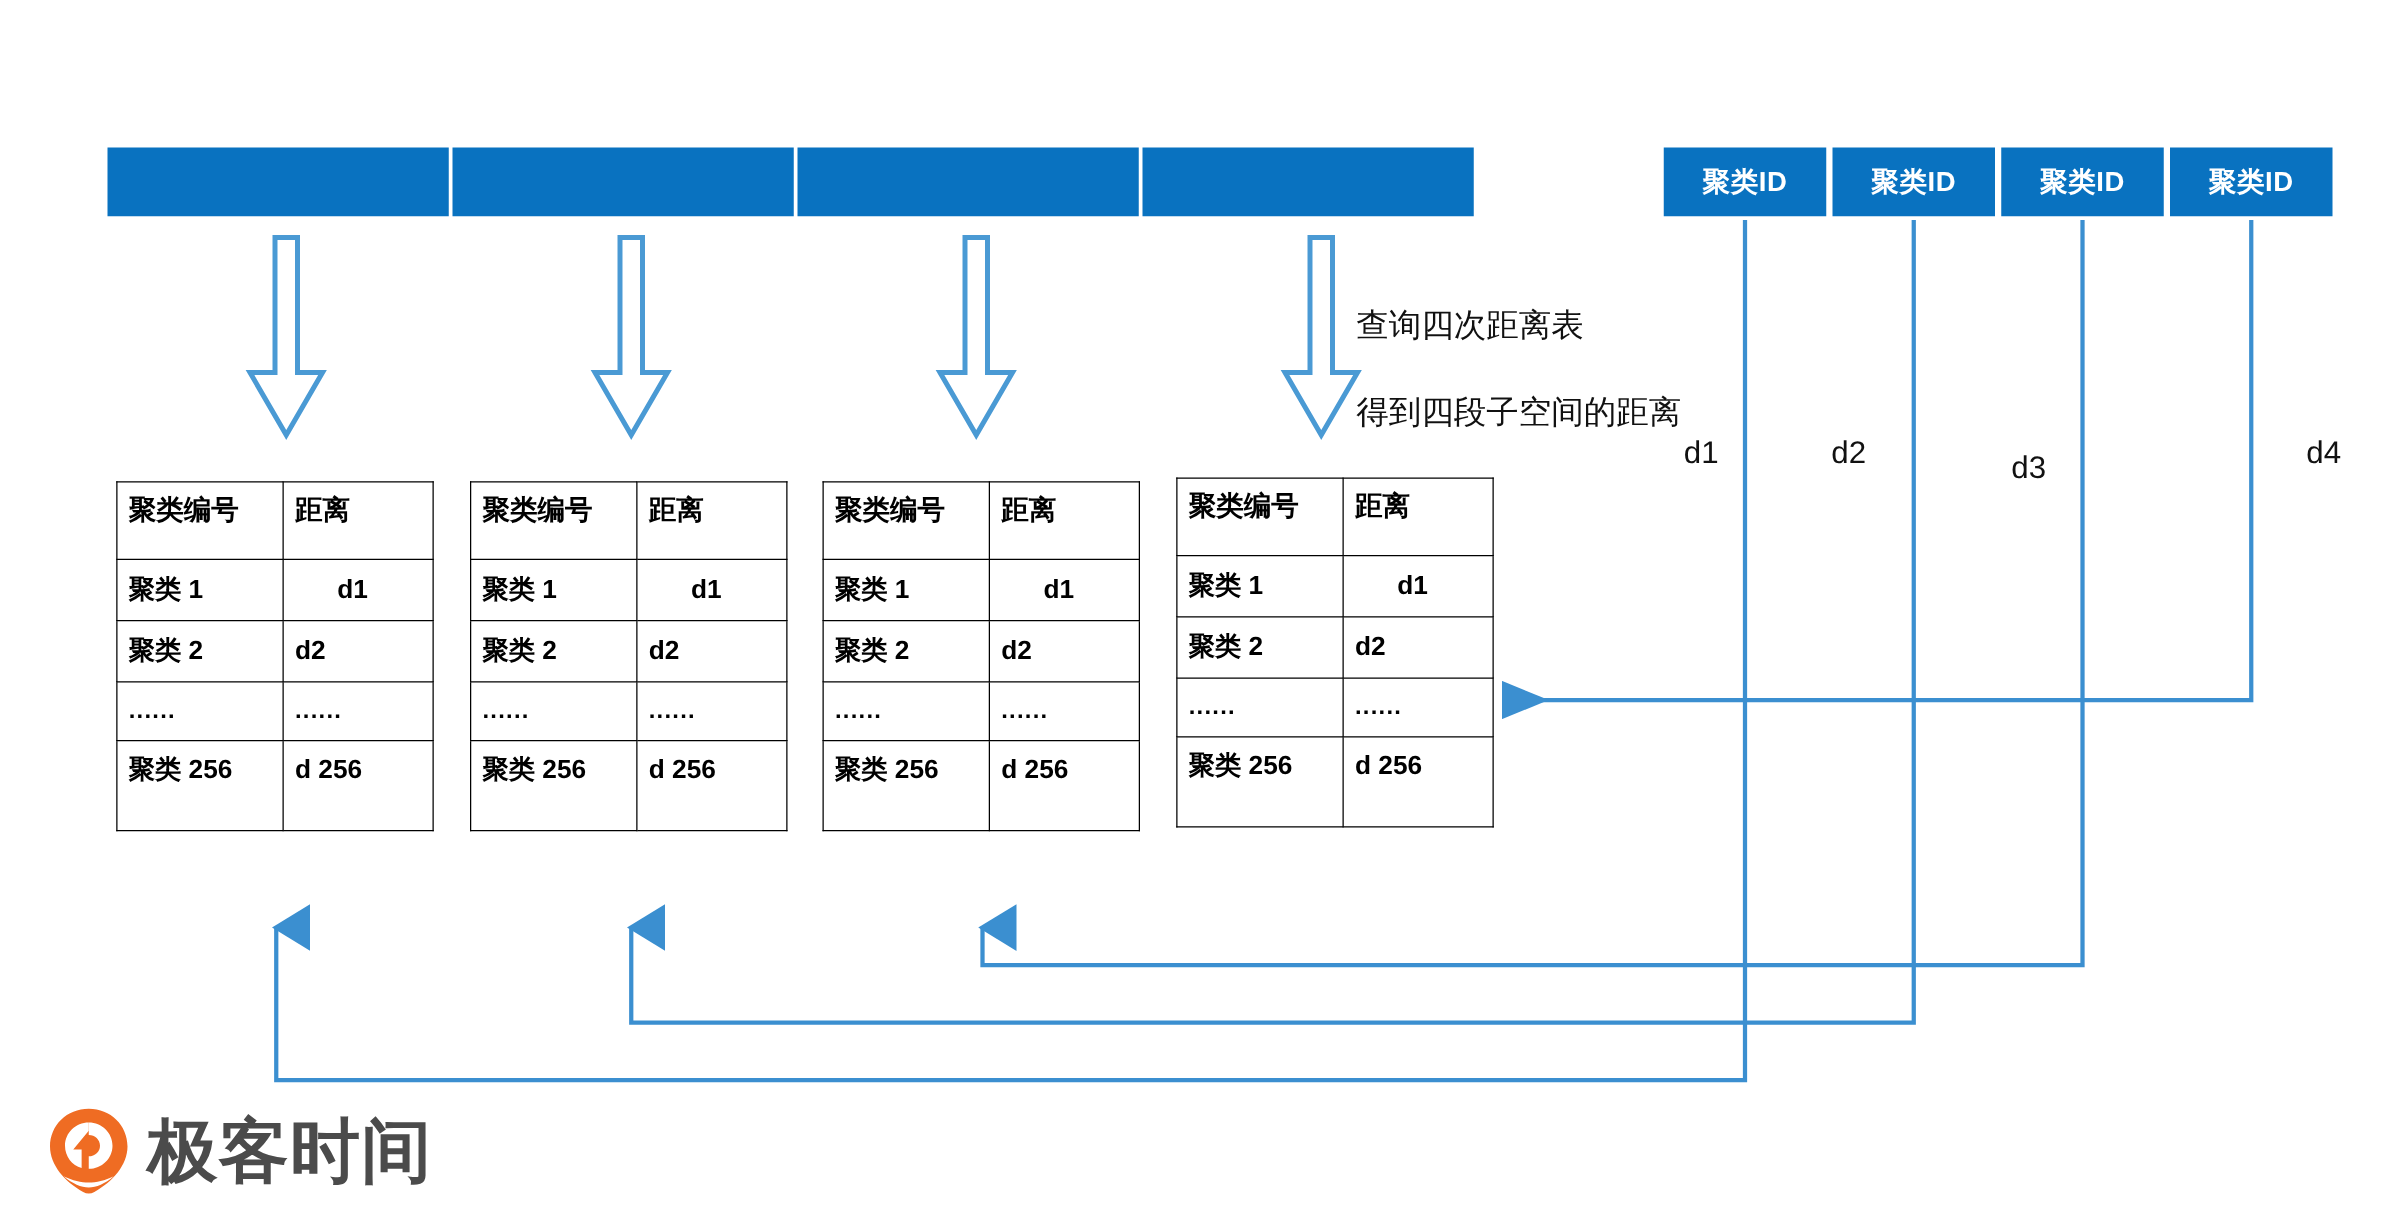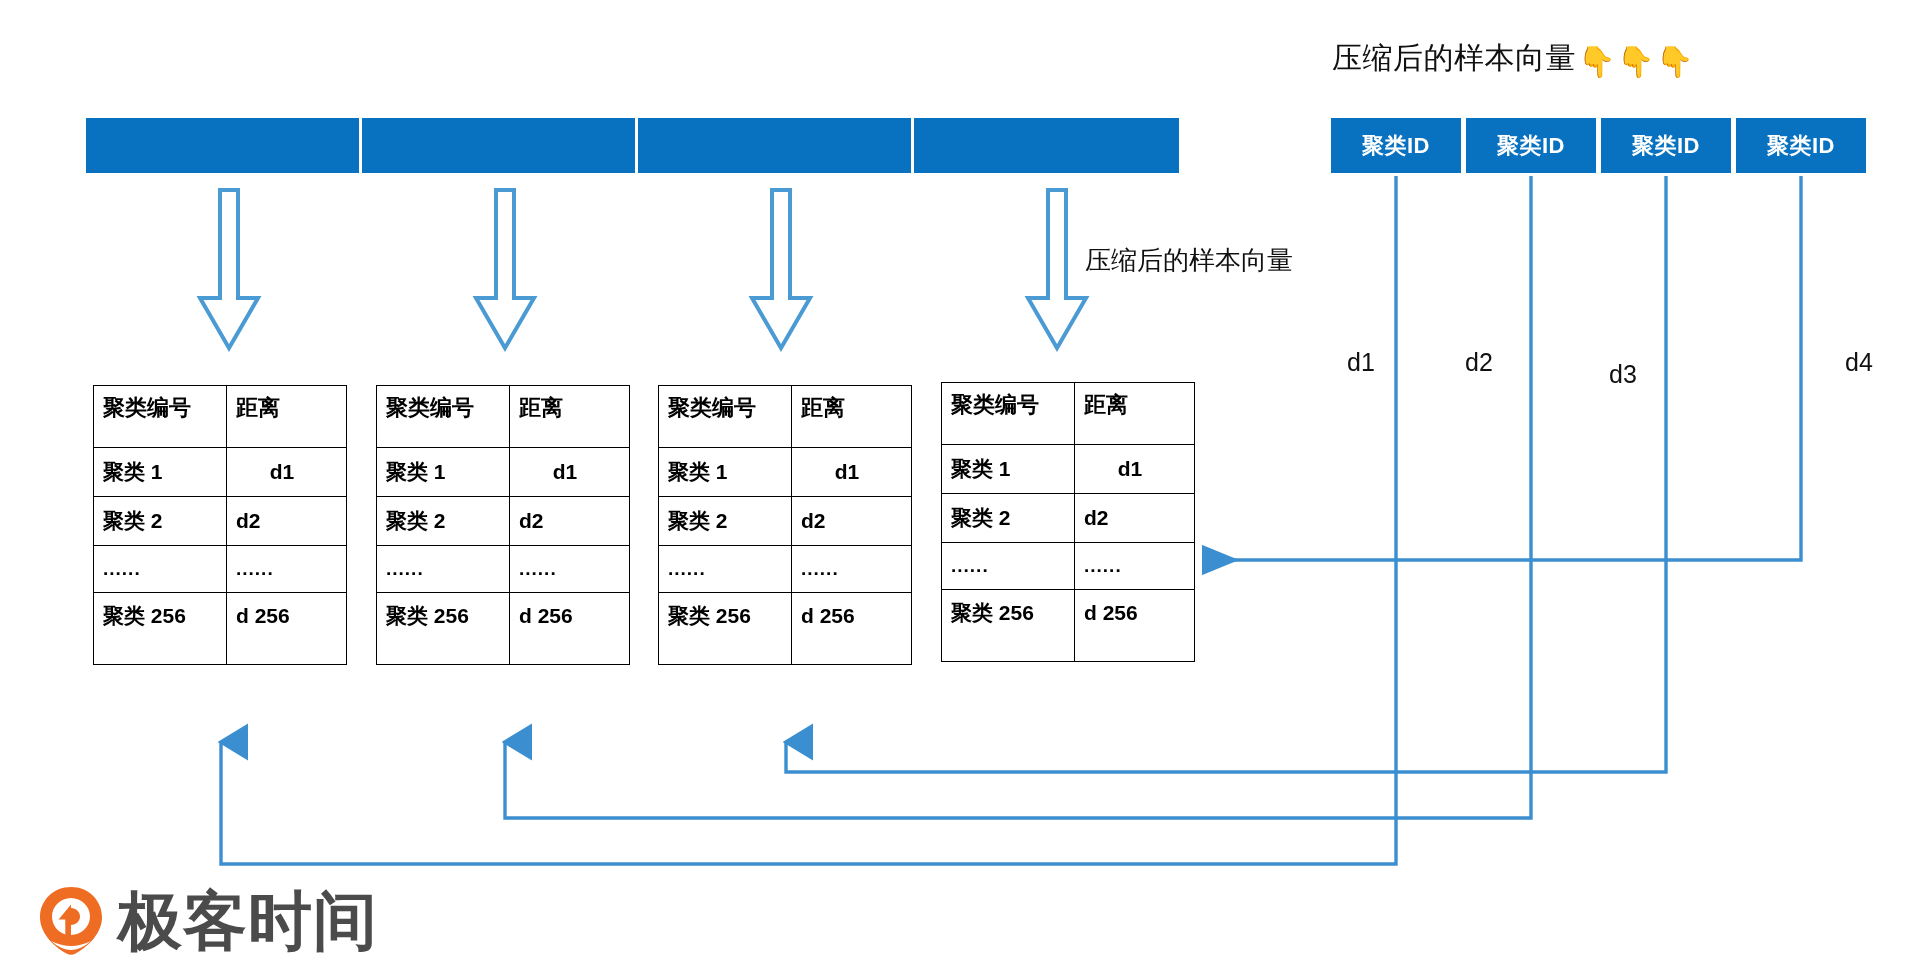--- a/index.html
+++ b/index.html
@@ -115,58 +115,56 @@
     pointer-events: none;
   }
 
   
   .logo-wrap {
     position: absolute;
     display: flex;
     align-items: center;
   }
   .logo-text {
-    font-size: 64px;
+    font-size: 56px;
     font-weight: bold;
     color: #4b4b4b;
     margin-left: 14px;
     letter-spacing: 1px;
     line-height: 1;
   }
 </style>
 </head>
 <body>
 
 <div id="canvas">
 
 
-  <div class="abs title" style="left:1332px; top:38px;">
-    <span>压缩后的样本向量</span><span class="emoji-row"><span>👇👇👇</span></span>
-  </div>
 
   <div class="qbar-seg" style="left:86px;  width:273px;"></div>
   <div class="qbar-seg" style="left:362px; width:273px;"></div>
   <div class="qbar-seg" style="left:638px; width:273px;"></div>
   <div class="qbar-seg" style="left:914px; width:265px;"></div>
 
   <svg class="down-arrow" style="left:196px; top:188px;" width="66" height="164" viewBox="0 0 66 164">
     <polygon points="24,2 42,2 42,110 62,110 33,160 4,110 24,110" fill="#ffffff" stroke="#4a9ad4" stroke-width="4" stroke-linejoin="miter"></polygon>
   </svg>
   <svg class="down-arrow" style="left:472px; top:188px;" width="66" height="164" viewBox="0 0 66 164">
     <polygon points="24,2 42,2 42,110 62,110 33,160 4,110 24,110" fill="#ffffff" stroke="#4a9ad4" stroke-width="4" stroke-linejoin="miter"></polygon>
   </svg>
   <svg class="down-arrow" style="left:748px; top:188px;" width="66" height="164" viewBox="0 0 66 164">
     <polygon points="24,2 42,2 42,110 62,110 33,160 4,110 24,110" fill="#ffffff" stroke="#4a9ad4" stroke-width="4" stroke-linejoin="miter"></polygon>
   </svg>
   <svg class="down-arrow" style="left:1024px; top:188px;" width="66" height="164" viewBox="0 0 66 164">
     <polygon points="24,2 42,2 42,110 62,110 33,160 4,110 24,110" fill="#ffffff" stroke="#4a9ad4" stroke-width="4" stroke-linejoin="miter"></polygon>
   </svg>
 
   <div class="annot" style="left:1085px; top:208px;">
-    <div>压缩后的样本向量</div>
+    <div>查询四次距离表</div>
+    <div>得到四段子空间的距离</div>
   </div>
 
   <div class="cid-box" style="left:1331px; width:130px;">
     <span>聚类ID</span>
   </div>
   <div class="cid-box" style="left:1466px; width:130px;">
     <span>聚类ID</span>
   </div>
   <div class="cid-box" style="left:1601px; width:130px;">
     <span>聚类ID</span>

